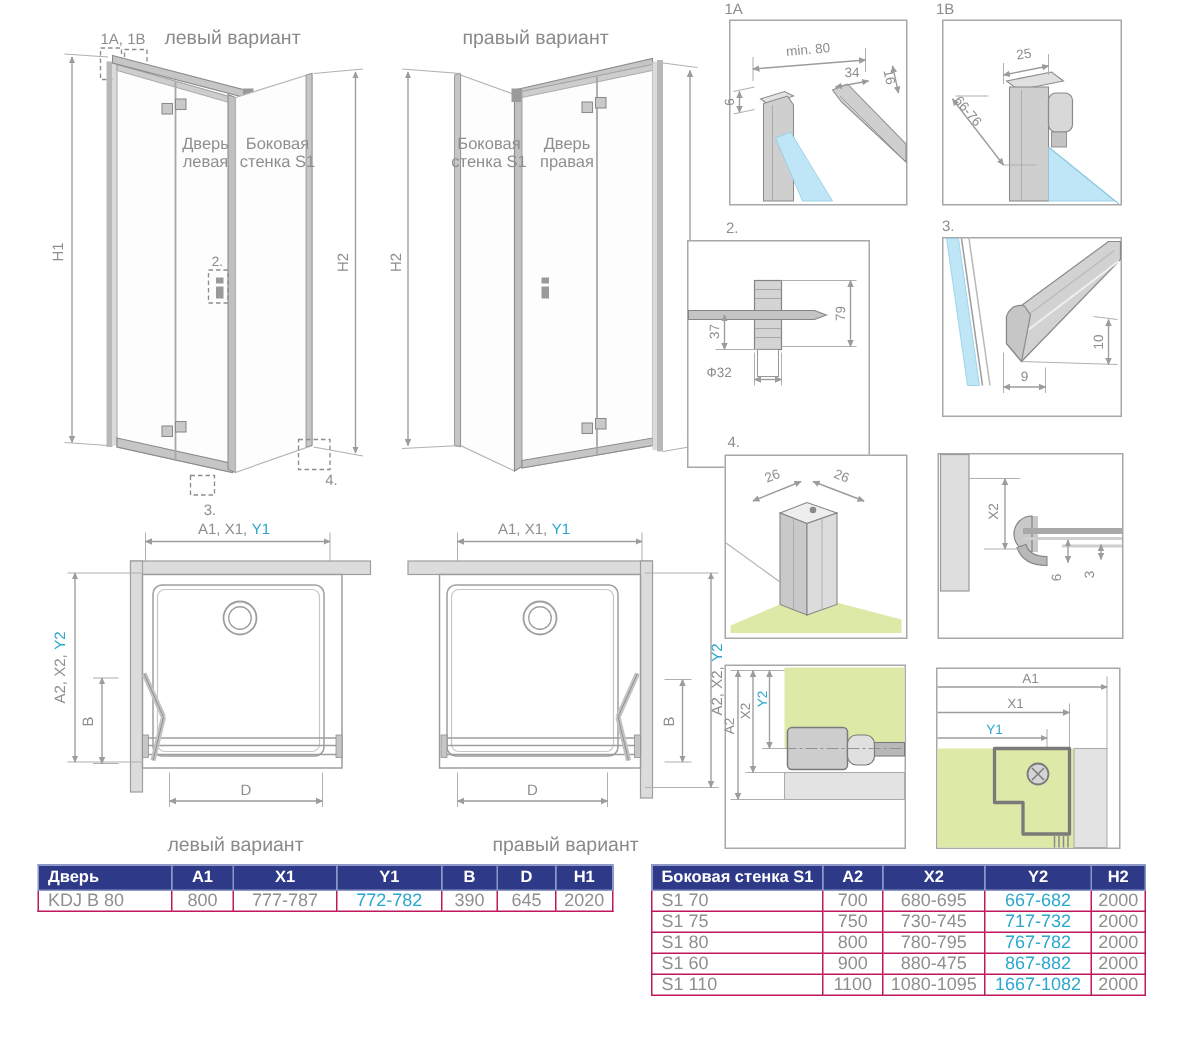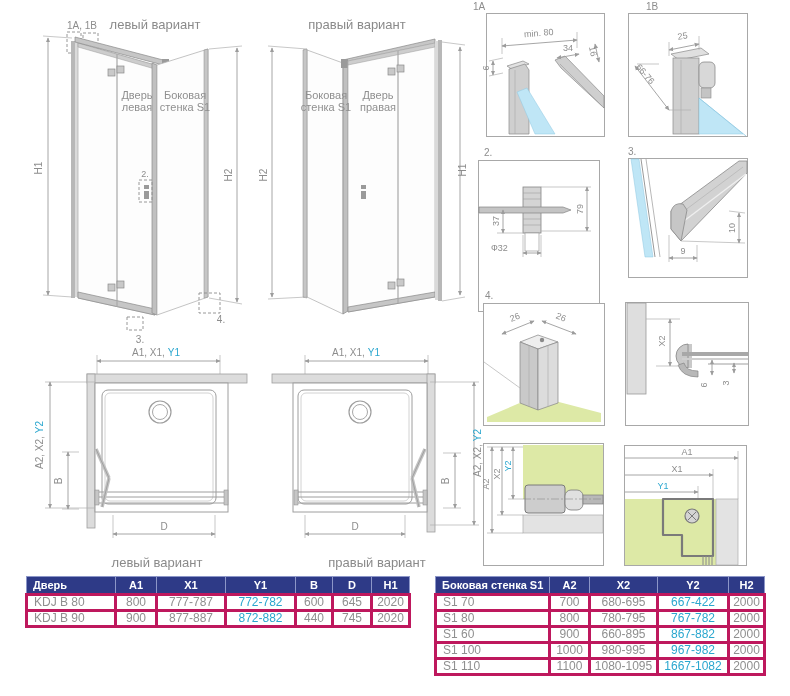--- a/index.html
+++ b/index.html
@@ -17,21 +17,21 @@
   line.tk{stroke:#b0b0b0;stroke-width:0.7;}
   .dash{fill:none;stroke:#8d8d8d;stroke-width:0.9;stroke-dasharray:3,2;}
   .panel{position:absolute;border:1px solid #a8a8a8;box-sizing:border-box;background:#fff;}
   .panel svg{left:0;top:0;}
   .plabel{position:absolute;font-size:10px;color:#8d8d8d;}
   table.spec{position:absolute;border-collapse:collapse;table-layout:fixed;background:#fff;}
   table.spec th{background:#2e3a87;color:#fff;font-weight:bold;font-size:11px;height:16px;
       padding:0 3px;border:1px solid #8c96c8;text-align:center;}
   table.spec th.name{text-align:left;padding-left:6px;}
   table.spec td{font-size:12px;color:#8f8f8f;height:13px;line-height:13px;padding:0 3px;
-      border:3px solid #be185d;text-align:center;white-space:nowrap;overflow:hidden;}
+      border:1px solid #be185d;text-align:center;white-space:nowrap;overflow:hidden;}
   table.spec td.name{text-align:left;padding-left:6px;}
   table.spec td.acc{color:#2ba7cf;}
   table.spec{border:1px solid #8c8c8c;}
 </style>
 </head>
 <body>
 
 <div id="canvas">
 
   <svg style="left:28px;top:5px" width="230" height="345" viewBox="0 0 230 345">
@@ -261,21 +261,21 @@
     </g>
     <g>
       <line class="tk" x1="40" y1="170" x2="40" y2="193"></line>
       <line class="tk" x1="140" y1="170" x2="140" y2="193"></line>
       <line class="dl" x1="40" y1="189" x2="140" y2="189" marker-start="url(#m-pr)" marker-end="url(#m-pr)"></line>
       <text class="dim10" x="90" y="185" text-anchor="middle">D</text>
     </g>
     <text class="cap" x="112" y="222" text-anchor="middle">правый вариант</text>
   </svg>
 
-  <div class="plabel" style="left:473px;top:1px">1A</div>
+  <div class="plabel" style="left:483px;top:1px">1A</div>
   <div class="panel" style="left:486px;top:13px;width:119px;height:124px">
     <svg width="117" height="122" viewBox="0 0 117 122">
       <defs>
           <marker id="m-a" viewBox="0 0 10 10" refX="8" refY="5" markerWidth="6" markerHeight="6" orient="auto-start-reverse">
             <path d="M0,1 L9,5 L0,9 Z" fill="#9c9c9c"></path>
           </marker>
         </defs>
       <g>
         <polygon points="20,52 36,47 42,50 26,56" fill="#e2e2e2" stroke="#8a8a8a" stroke-width="0.7"></polygon>
         <polygon points="22,55 38,50 42,56 42,120 22,120" fill="#cfcfcf" stroke="#8a8a8a" stroke-width="0.7"></polygon>
@@ -302,21 +302,21 @@
       </g>
       <g>
         <line class="tk" x1="2" y1="47" x2="16" y2="44"></line>
         <line class="tk" x1="2" y1="62" x2="16" y2="59"></line>
         <line class="dl" x1="6" y1="47" x2="6" y2="61" marker-start="url(#m-a)" marker-end="url(#m-a)"></line>
         <text class="dim" transform="rotate(-90 2 54)" x="2" y="54" text-anchor="middle">6</text>
       </g>
     </svg>
   </div>
 
-  <div class="plabel" style="left:646px;top:1px">1B</div>
+  <div class="plabel" style="left:624px;top:1px">1B</div>
   <div class="panel" style="left:628px;top:13px;width:120px;height:124px">
     <svg width="118" height="122" viewBox="0 0 118 122">
       <defs>
           <marker id="m-b" viewBox="0 0 10 10" refX="8" refY="5" markerWidth="6" markerHeight="6" orient="auto-start-reverse">
             <path d="M0,1 L9,5 L0,9 Z" fill="#9c9c9c"></path>
           </marker>
         </defs>
       <g>
         <polygon points="42,40 72,34 80,40 50,46" fill="#e0e0e0" stroke="#8a8a8a" stroke-width="0.7"></polygon>
         <rect x="44" y="44" width="26" height="76" fill="#cfcfcf" stroke="#8a8a8a" stroke-width="0.7"></rect>
@@ -337,21 +337,21 @@
       <g>
         <line class="tk" x1="8" y1="50" x2="30" y2="50"></line>
         <line class="tk" x1="40" y1="96" x2="62" y2="96"></line>
         <line class="dl" x1="6" y1="52" x2="40" y2="96" marker-start="url(#m-b)" marker-end="url(#m-b)"></line>
         <text class="dim" transform="rotate(50 14 62)" x="14" y="62" text-anchor="middle">66-76</text>
       </g>
     </svg>
   </div>
 
   <div class="plabel" style="left:484px;top:147px">2.</div>
-  <div class="panel" style="left:478px;top:160px;width:122px;height:152px">
+  <div class="panel" style="left:458px;top:160px;width:122px;height:152px">
     <svg width="120" height="116" viewBox="0 0 120 116">
       <defs>
           <marker id="m-c" viewBox="0 0 10 10" refX="8" refY="5" markerWidth="6" markerHeight="6" orient="auto-start-reverse">
             <path d="M0,1 L9,5 L0,9 Z" fill="#9c9c9c"></path>
           </marker>
         </defs>
       <g>
         <rect x="44" y="26" width="18" height="46" fill="#d4d4d4" stroke="#858585" stroke-width="0.8"></rect>
         <line x1="44" y1="32" x2="62" y2="32" stroke="#a0a0a0" stroke-width="0.6"></line>
         <line x1="44" y1="38" x2="62" y2="38" stroke="#a0a0a0" stroke-width="0.6"></line>
@@ -567,31 +567,22 @@
         <th>D</th>
         <th>H1</th>
       </tr>
     </thead>
     <tbody>
       <tr>
         <td class="name">KDJ B 80</td>
         <td>800</td>
         <td>777-787</td>
         <td class="acc">772-782</td>
-        <td>600</td>
+        <td>390</td>
         <td>645</td>
-        <td>2020</td>
-      </tr>
-      <tr>
-        <td class="name">KDJ B 90</td>
-        <td>900</td>
-        <td>877-887</td>
-        <td class="acc">872-882</td>
-        <td>440</td>
-        <td>745</td>
         <td>2020</td>
       </tr>
     </tbody>
   </table>
 
   <table class="spec" style="left:434px;top:576px;width:329px">
     <colgroup>
         <col style="width:114px">
         <col style="width:40px">
         <col style="width:68px">
@@ -605,42 +596,42 @@
         <th>X2</th>
         <th>Y2</th>
         <th>H2</th>
       </tr>
     </thead>
     <tbody>
       <tr>
         <td class="name">S1 70</td>
         <td>700</td>
         <td>680-695</td>
-        <td class="acc">667-422</td>
+        <td class="acc">667-682</td>
+        <td>2000</td>
+      </tr>
+      <tr>
+        <td class="name">S1 75</td>
+        <td>750</td>
+        <td>730-745</td>
+        <td class="acc">717-732</td>
         <td>2000</td>
       </tr>
       <tr>
         <td class="name">S1 80</td>
         <td>800</td>
         <td>780-795</td>
         <td class="acc">767-782</td>
         <td>2000</td>
       </tr>
       <tr>
         <td class="name">S1 60</td>
         <td>900</td>
-        <td>660-895</td>
+        <td>880-475</td>
         <td class="acc">867-882</td>
-        <td>2000</td>
-      </tr>
-      <tr>
-        <td class="name">S1 100</td>
-        <td>1000</td>
-        <td>980-995</td>
-        <td class="acc">967-982</td>
         <td>2000</td>
       </tr>
       <tr>
         <td class="name">S1 110</td>
         <td>1100</td>
         <td>1080-1095</td>
         <td class="acc">1667-1082</td>
         <td>2000</td>
       </tr>
     </tbody>

